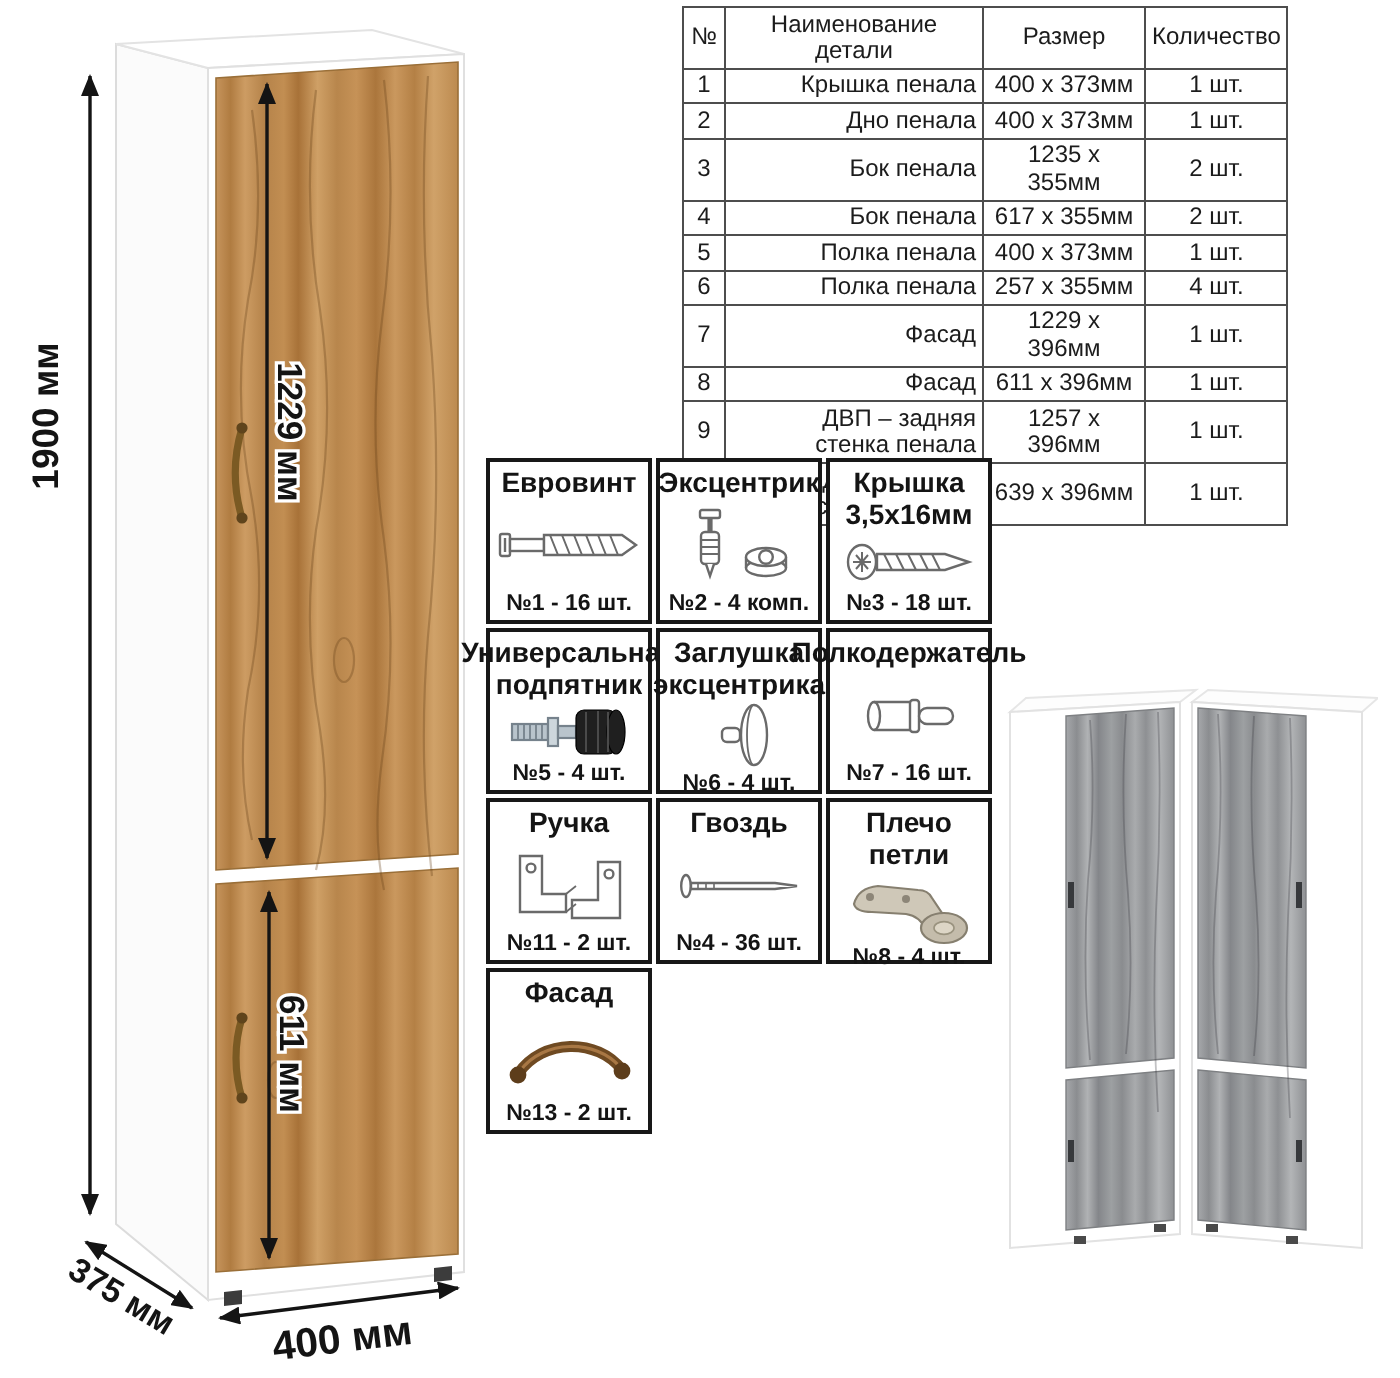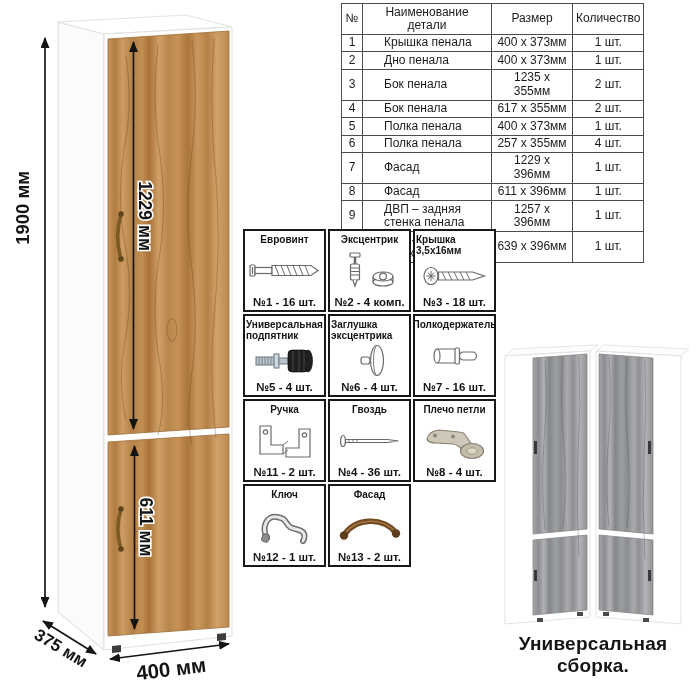--- a/index.html
+++ b/index.html
@@ -4,29 +4,29 @@
 <style>
   html,body{margin:0;padding:0;background:#fff;}
   .sheet{position:relative;width:700px;height:689px;background:#fff;overflow:hidden;
          font-family:"Liberation Sans",sans-serif;color:#141414;}
   svg text{font-family:"Liberation Sans",sans-serif;font-weight:bold;fill:#141414;}
 
   
   .parts-table{position:absolute;left:341px;top:3px;border-collapse:collapse;}
   .parts-table th,.parts-table td{border:1.6px solid #4d4d4d;font-size:12px;font-weight:normal;
       line-height:1.12;padding:1.5px 3px;text-align:center;vertical-align:middle;color:#1c1c1c;}
-  .parts-table td.name{text-align:left;padding-left:21px;}
+  .parts-table td.name{text-align:right;padding-left:21px;}
   .col-num{width:21px}.col-name{width:129px}.col-size{width:81px}.col-qty{width:64px}
 
   
   .hw-grid{position:absolute;left:243px;top:229px;display:grid;
       grid-template-columns:83px 83px 83px;grid-auto-rows:83px;gap:2px;}
   .hw-cell{border:2px solid #181818;background:#fff;display:flex;flex-direction:column;
       align-items:center;justify-content:space-between;padding:3px 1px 2px;box-sizing:border-box;}
-  .hw-title{font-weight:bold;font-size:10px;line-height:1.12;}
+  .hw-title{font-weight:bold;font-size:14px;line-height:1.12;text-align:center;}
   .hw-icon{flex:1;display:flex;align-items:center;justify-content:center;}
   .hw-qty{font-weight:bold;font-size:11.5px;}
 
   .assembly-caption{position:absolute;left:486px;top:633px;width:214px;text-align:center;
       font-weight:bold;font-size:19px;letter-spacing:.2px;}
   .cab-svg{position:absolute;left:0;top:0;}
   .gray-svg{position:absolute;left:497px;top:344px;}
 </style>
 </head>
 <body>
@@ -336,31 +336,20 @@
           <path d="M4 17 q2 -8 12 -9 l20 2 q5 0 7 4 l6 9 -9 7 q-3 -7 -10 -8 l-17 -1 q-8 0 -9 -4 z" fill="#cfc8b8" stroke="#867f6f" stroke-width="1.1"></path>
           <ellipse cx="49" cy="29" rx="11.5" ry="7.5" fill="#c4bcab" stroke="#867f6f" stroke-width="1.1"></ellipse>
           <ellipse cx="49" cy="29" rx="5" ry="3.2" fill="#ddd6c6" stroke="#9a937f" stroke-width=".8"></ellipse>
           <circle cx="12" cy="13.5" r="2" fill="#8d8678"></circle>
             <circle cx="30" cy="14.5" r="2" fill="#8d8678"></circle>
         </svg>
       </div>
       <div class="hw-qty">№8 - 4 шт.</div>
     </div>
 
-    <div class="hw-cell">
-      <div class="hw-title">Ключ</div>
-      <div class="hw-icon">
-        <svg width="54" height="38" viewBox="0 0 54 38">
-          <path d="M9 31 C3 20 9 8 19 10 L23 11 C29 12.5 28 19 34 21 L41 23 C48 25 47 31 45 34" fill="none" stroke="#6e6e6e" stroke-width="6" stroke-linecap="round"></path>
-          <path d="M9 31 C3 20 9 8 19 10 L23 11 C29 12.5 28 19 34 21 L41 23 C48 25 47 31 45 34" fill="none" stroke="#e9e9e9" stroke-width="3" stroke-linecap="round"></path>
-          <rect x="4" y="27" width="7" height="8" rx="2" fill="#8b8b8b" stroke="#5f5f5f" stroke-width=".8" transform="rotate(18 7.5 31)"></rect>
-        </svg>
-      </div>
-      <div class="hw-qty">№12 - 1 шт.</div>
-    </div>
 
     <div class="hw-cell">
       <div class="hw-title">Фасад</div>
       <div class="hw-icon">
         <svg width="66" height="32" viewBox="0 0 66 32">
           <path d="M7 25 C19 7 47 7 59 23" fill="none" stroke="#6f4a22" stroke-width="5.5" stroke-linecap="round"></path>
           <path d="M8 23.5 C19.5 7.5 46 7.5 58 21.5" fill="none" stroke="#a87744" stroke-width="1.6" stroke-linecap="round"></path>
           <circle cx="7" cy="25.5" r="4.2" fill="#5d3d1b"></circle>
             <circle cx="59" cy="23.5" r="4.2" fill="#5d3d1b"></circle>
         </svg>
@@ -411,14 +400,13 @@
           <path d="M130 14 q-3 45 1 90 q3 40 -1 80"></path>
         <path d="M148 15 q2 50 -1 100 q-2 50 1 100"></path>
       </g>
       <rect x="151" y="97" width="3" height="13" fill="#37393c"></rect>
       <rect x="151" y="226" width="3" height="11" fill="#37393c"></rect>
       <rect x="106" y="268" width="6" height="4" fill="#4a4a4a"></rect>
         <rect x="146" y="274" width="6" height="4" fill="#4a4a4a"></rect>
     </g>
   </svg>
 
-  <div class="assembly-caption">Универсальная сборка.</div>
 </div>
 
 </body></html>

